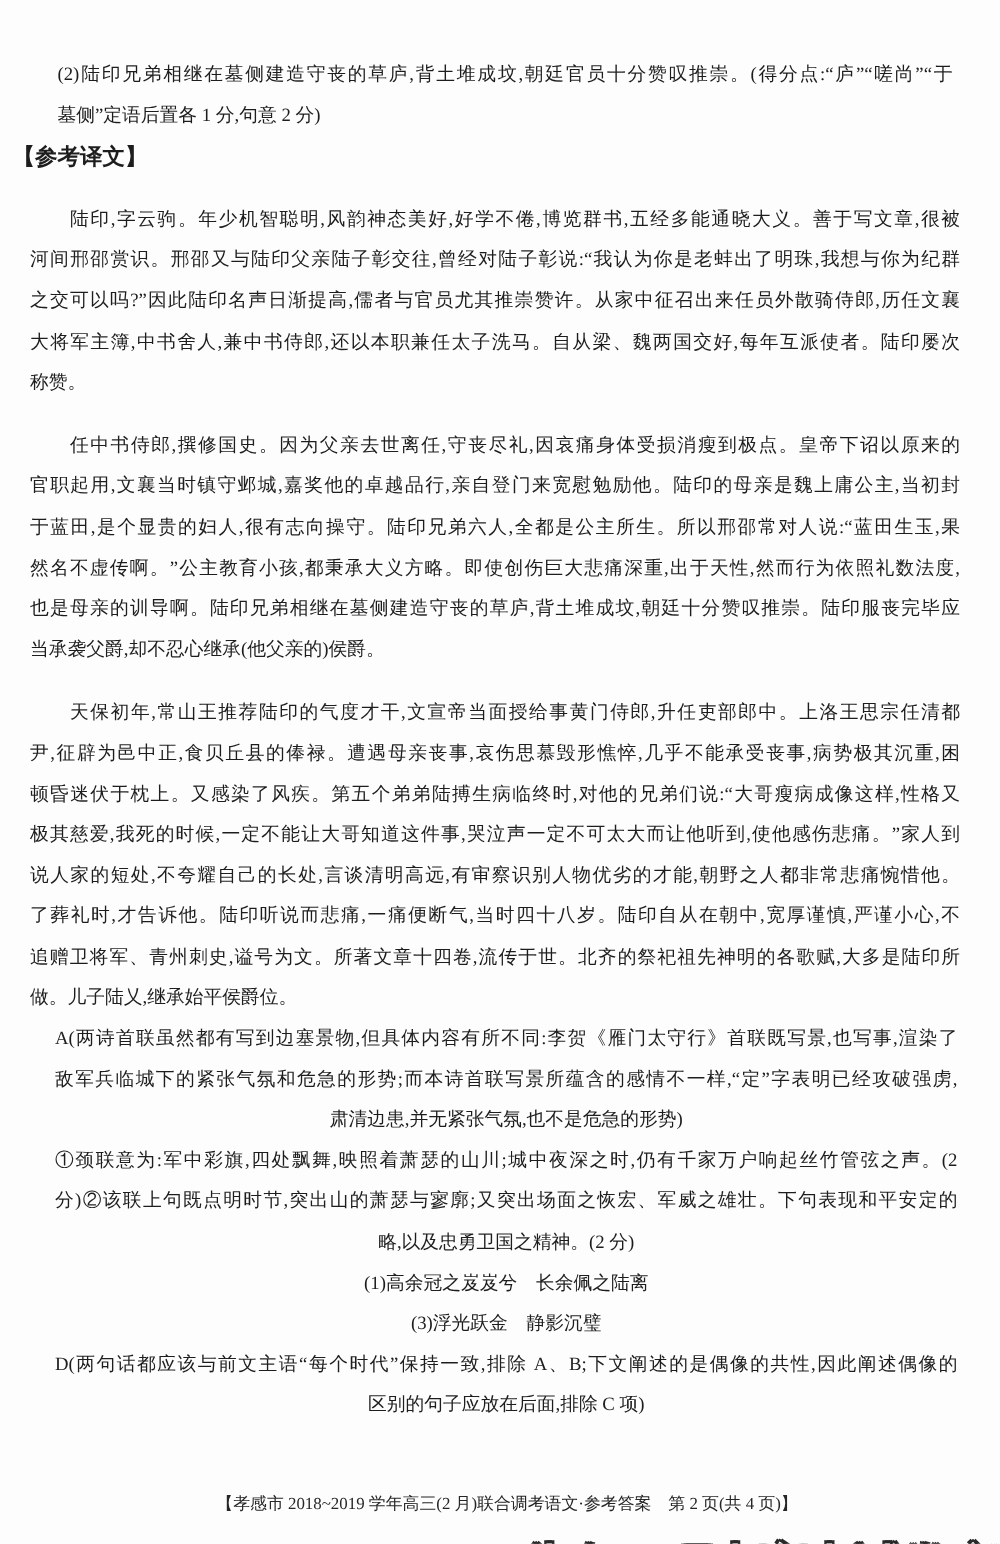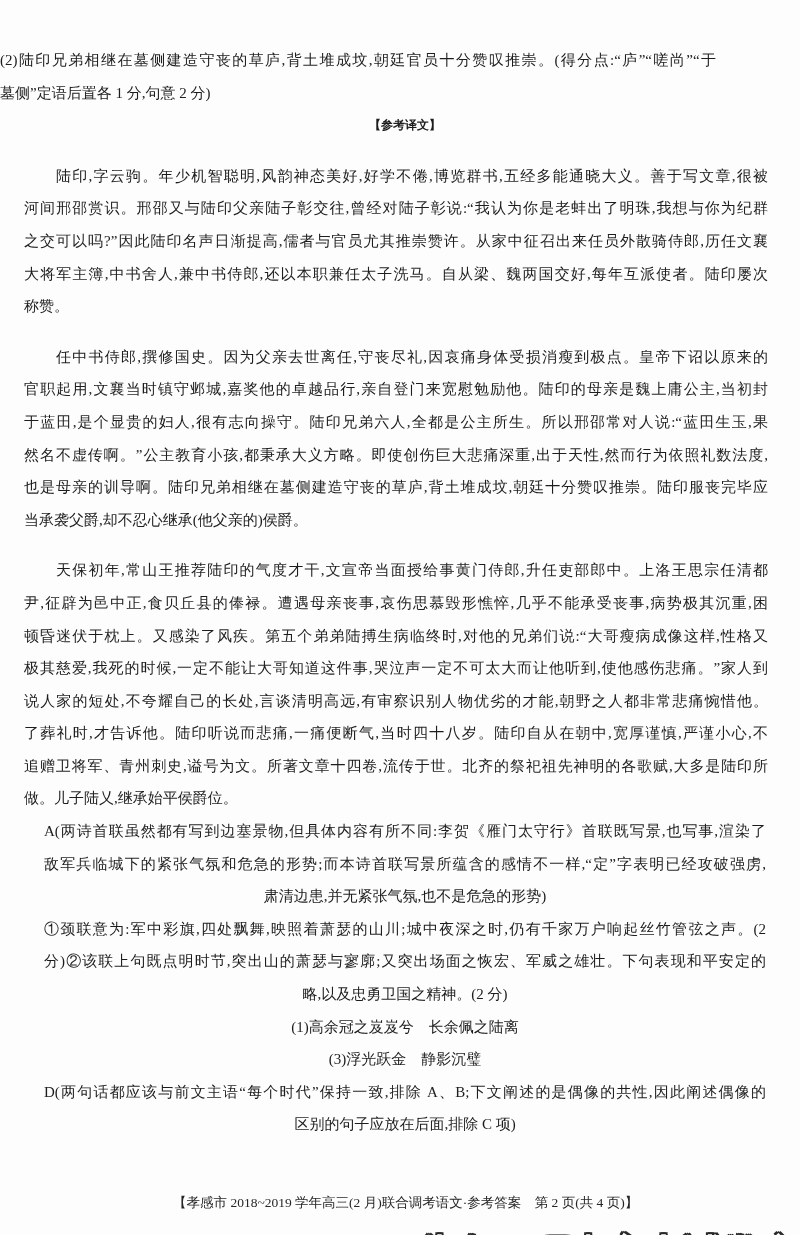--- a/index.html
+++ b/index.html
@@ -14,29 +14,28 @@
   .line {
     position:relative;
     font-size:15px;
     line-height:32.6px;
     height:32.6px;
     color:#1d1d1d;
     box-sizing:border-box;
     overflow:hidden;
   }
   .full { text-align:justify; text-align-last:justify; }
-  .ans2 { width:716px; }
+  .ans2 { margin-left:46px; width:716px; }
   .body-line { margin-left:24px; width:744px; }
   .pfirst { padding-left:32px;margin-top:18px; }
   .item-line { margin-left:44px; width:722px;text-align:center; }
   .header-line {
     margin-left:10px;
     font-weight:700;
-    font-size:12px;
-    text-align:center;
+    font-size:18px;
   }
   .footer {
     position:absolute;
     left:173px; top:1194px;
     font-size:13.5px;
     color:#262626;
     white-space:nowrap;
     font-family:Liberation Serif, serif;
   }
   .watermark {

